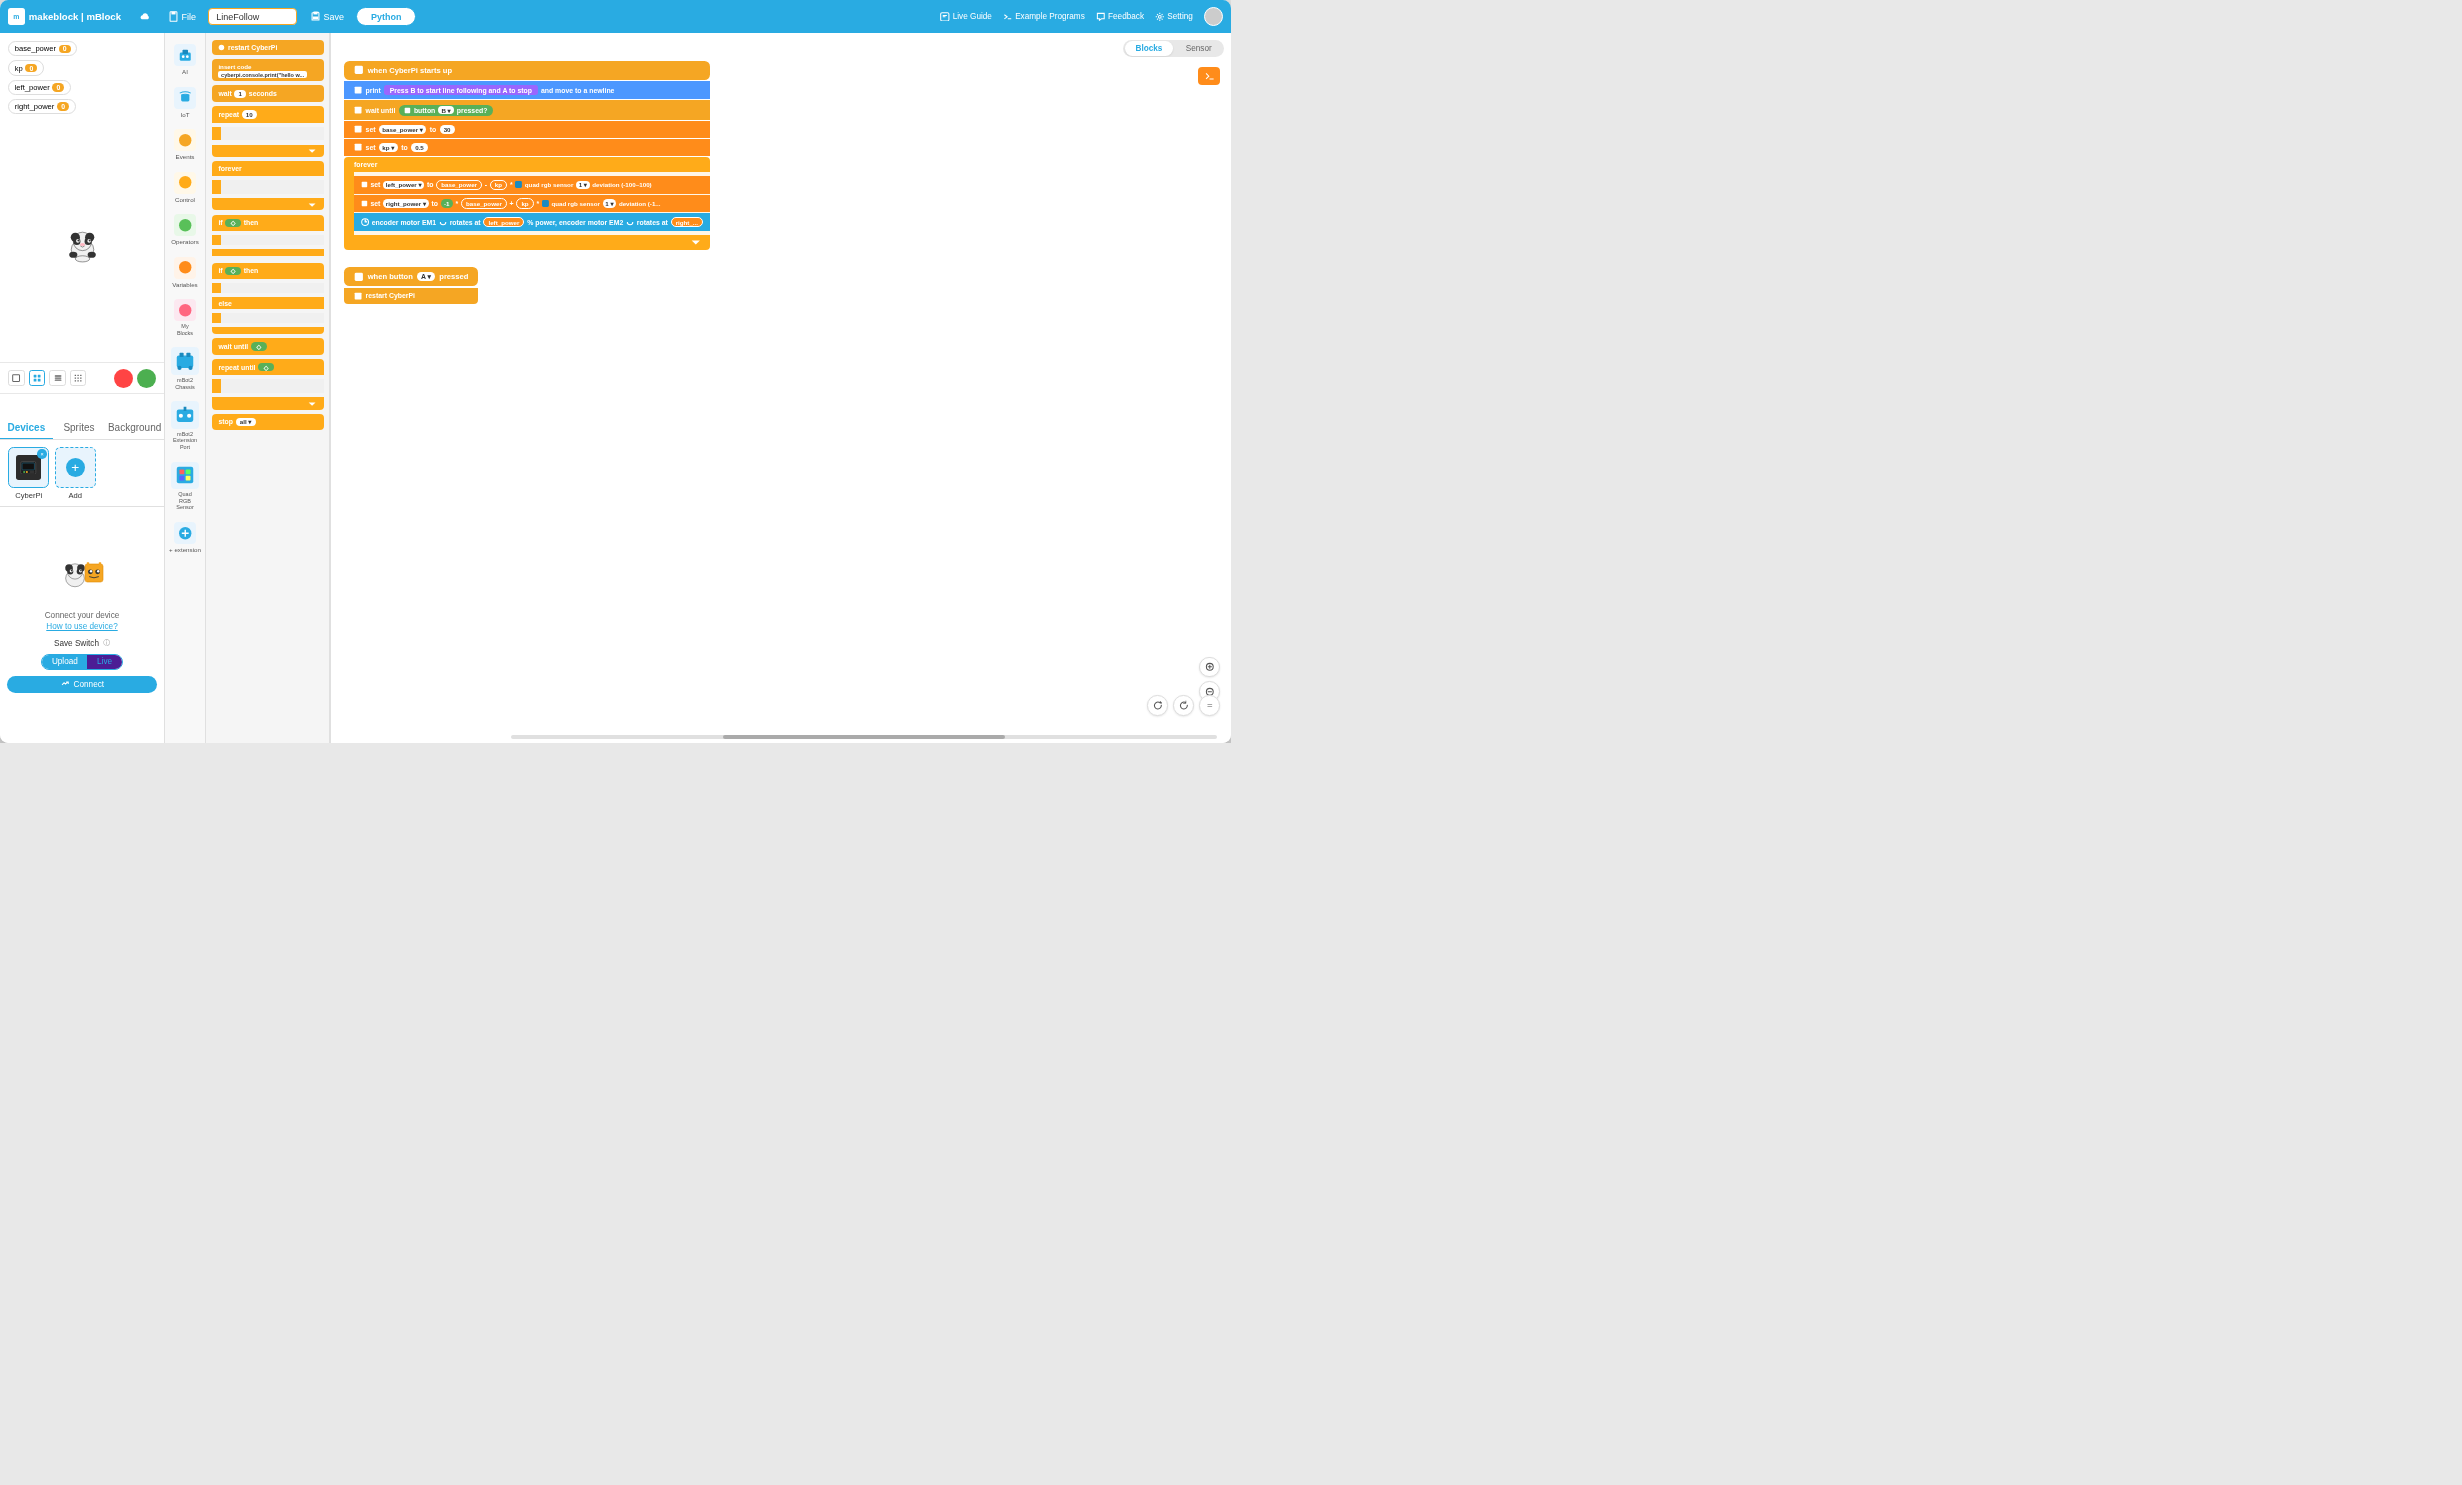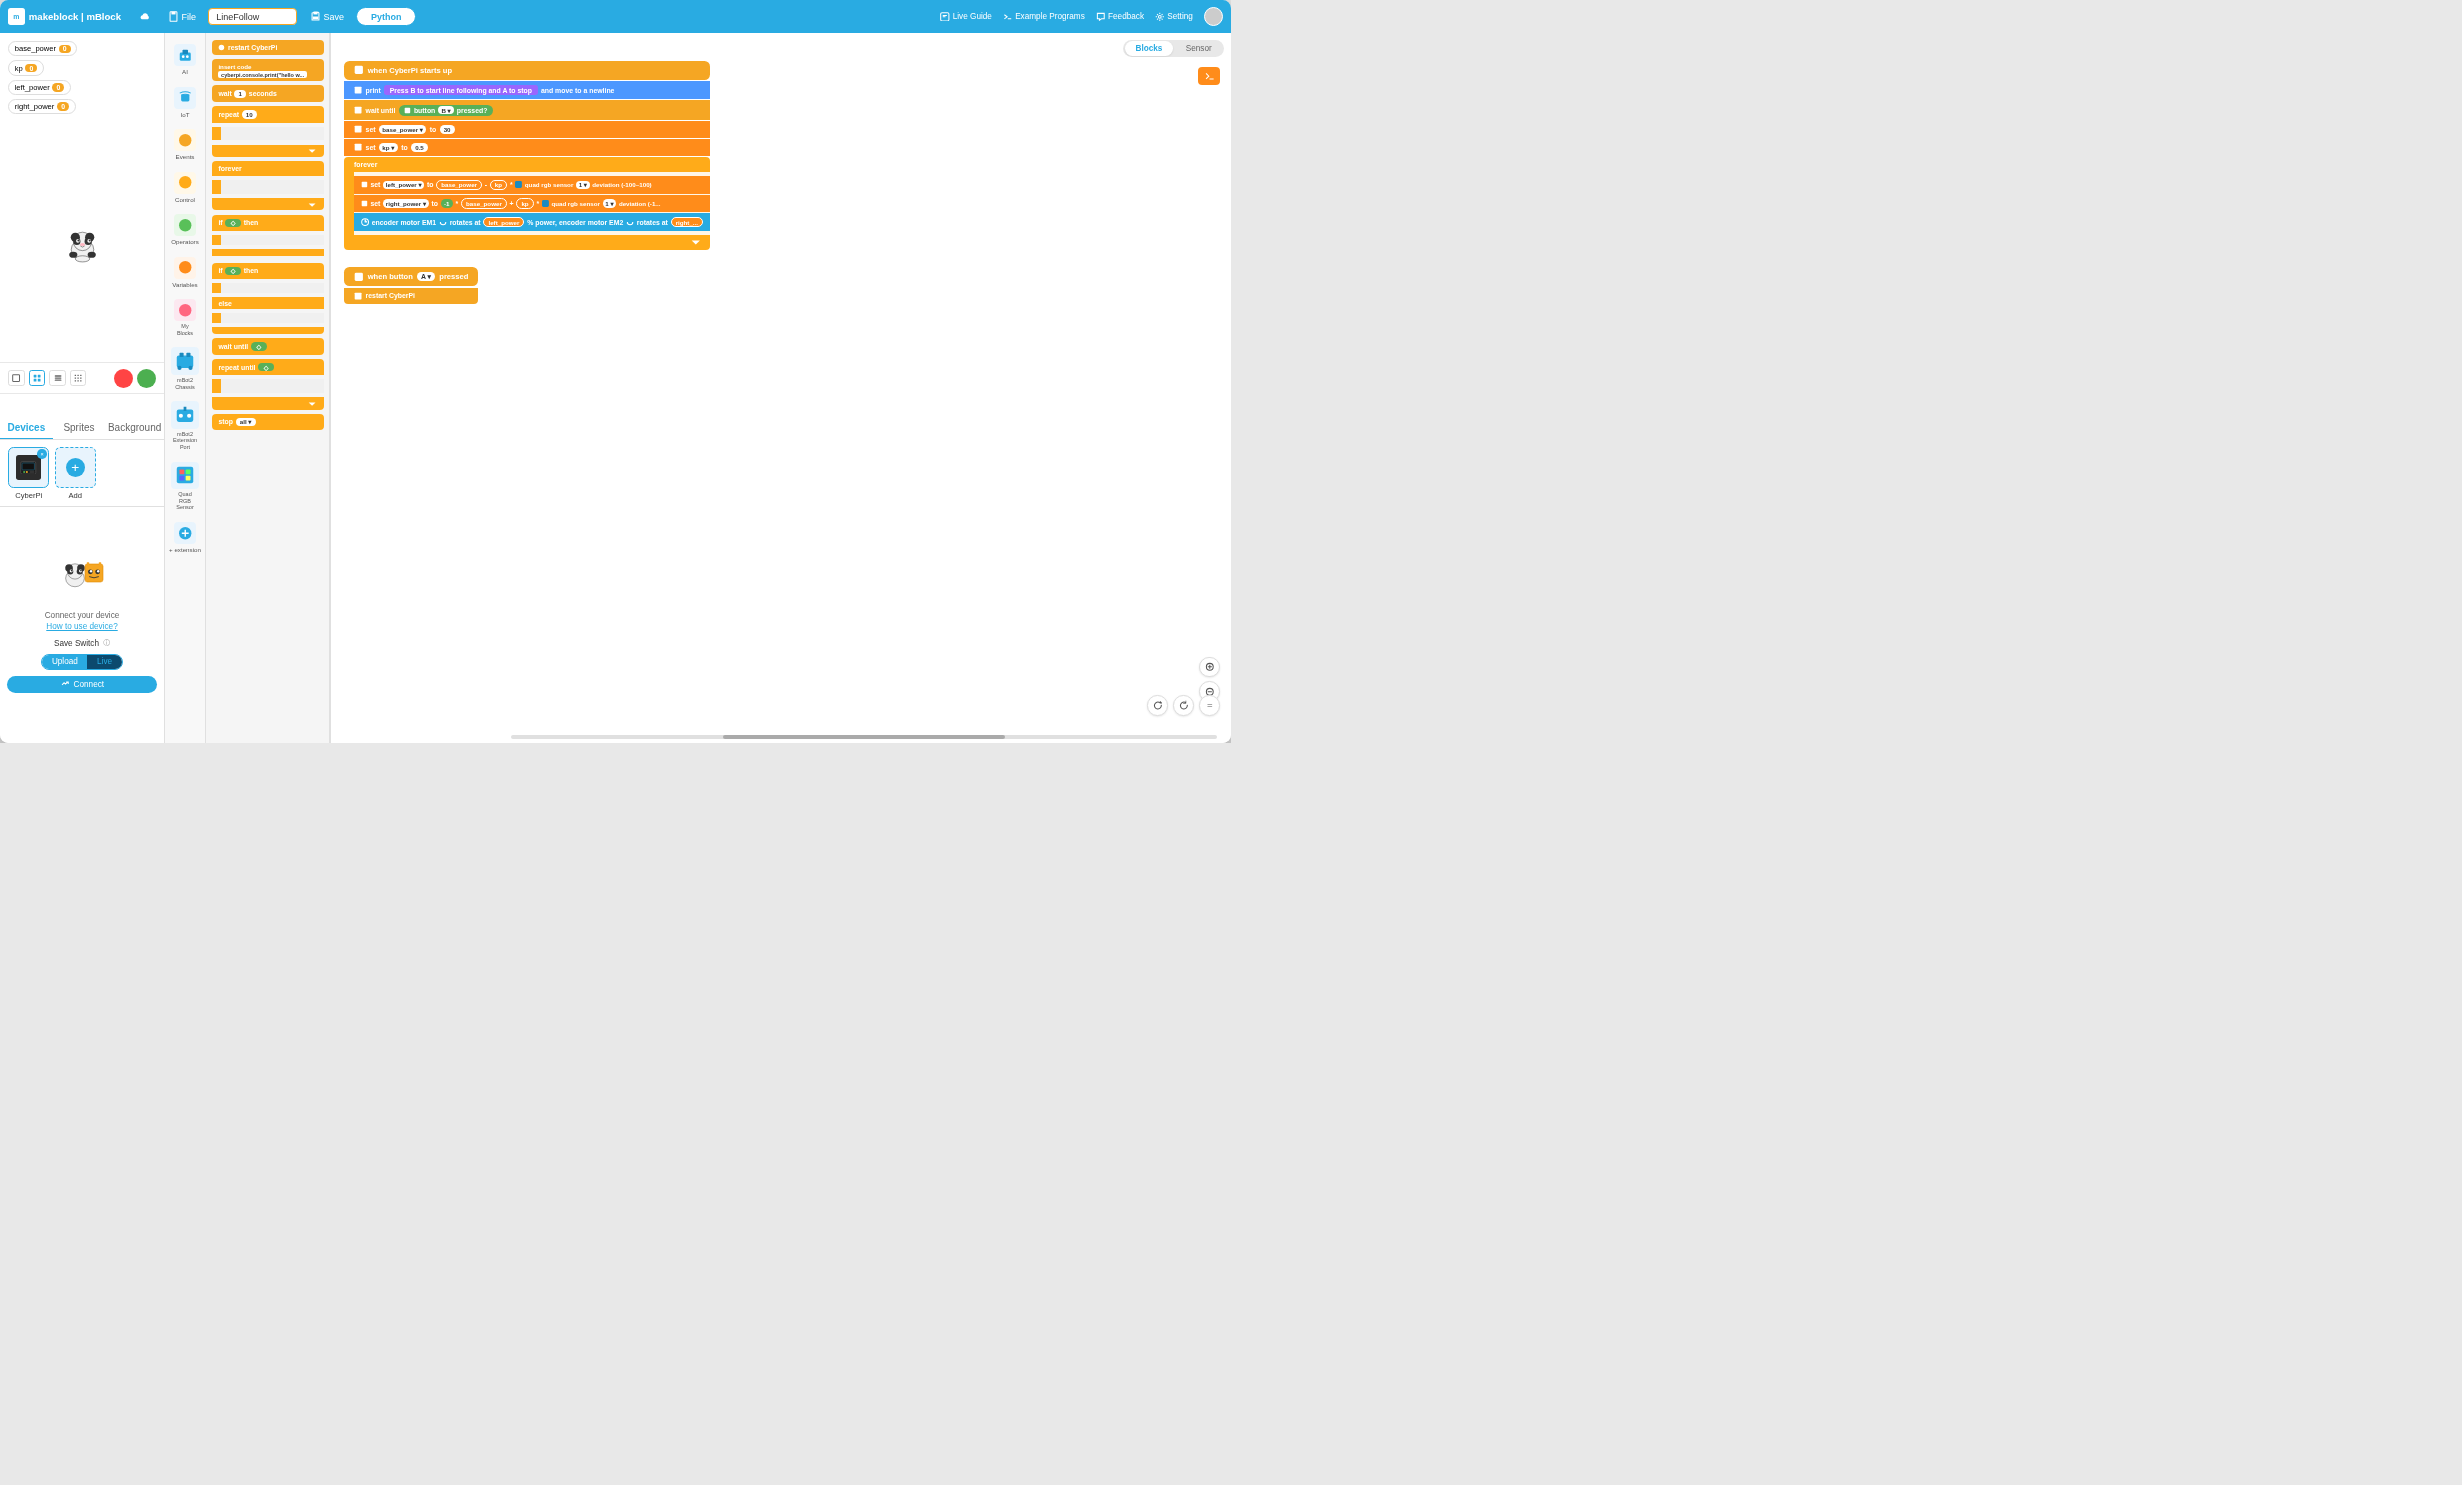--- a/index.html
+++ b/index.html
@@ -55,21 +55,21 @@
     .sprite-card { width: 41px; height: 41px; background: #e8f4fd; border-radius: 5.5px; display: flex; align-items: center; justify-content: center; position: relative; border: 1.4px solid #29abe2; overflow: hidden; }
     .sprite-close { position: absolute; top: 1.4px; right: 1.4px; width: 9.6px; height: 9.6px; background: #29abe2; border-radius: 50%; color: white; font-size: 5.5px; display: flex; align-items: center; justify-content: center; }
     .sprite-add { width: 41px; height: 41px; background: #e8f4fd; border-radius: 5.5px; display: flex; align-items: center; justify-content: center; border: 1.4px dashed #29abe2; cursor: pointer; }
     .sprite-add-icon { width: 19px; height: 19px; background: #29abe2; border-radius: 50%; color: white; font-size: 13.7px; display: flex; align-items: center; justify-content: center; line-height: 1; }
     .sprite-label { font-size: 7.6px; color: #333; }
     .connect-text { font-size: 8.2px; color: #666; text-align: center; margin-bottom: 2.7px; }
     .connect-link { font-size: 8.2px; color: #29abe2; text-align: center; cursor: pointer; text-decoration: underline; display: block; margin-bottom: 6.9px; }
     .mode-switch { display: flex; align-items: center; gap: 4.1px; margin-bottom: 5.5px; }
     .mode-label { font-size: 8.2px; color: #333; }
     .mode-btns { display: flex; border-radius: 8.2px; overflow: hidden; border: 0.7px solid #29abe2; }
-    .mode-btn { padding: 2.7px 9.6px; font-size: 8.2px; cursor: pointer; background: #0c4a6e; color: #29abe2; border: none; }
+    .mode-btn { padding: 2.7px 9.6px; font-size: 8.2px; cursor: pointer; background: #4c1d95; color: #29abe2; border: none; }
     .mode-btn.active { background: #29abe2; color: white; }
     .connect-btn { background: #29abe2; color: white; border: none; border-radius: 11px; padding: 4.1px 13.7px; font-size: 8.2px; cursor: pointer; display: flex; align-items: center; gap: 4.1px; width: 100%; justify-content: center; }
 
     
     .blocks-panel { width: 41px; background: #f8f8f8; border-right: 0.7px solid #e0e0e0; display: flex; flex-direction: column; align-items: center; padding: 5.5px 0; overflow-y: auto; flex-shrink: 0; }
     .block-cat { display: flex; flex-direction: column; align-items: center; padding: 5.5px 2.7px; cursor: pointer; gap: 2.1px; min-width: 38px; }
     .block-cat-icon { width: 22px; height: 22px; border-radius: 4.1px; display: flex; align-items: center; justify-content: center; font-size: 9.6px; }
     .block-cat-label { font-size: 6.2px; color: #555; text-align: center; line-height: 1.2; }
 
     

